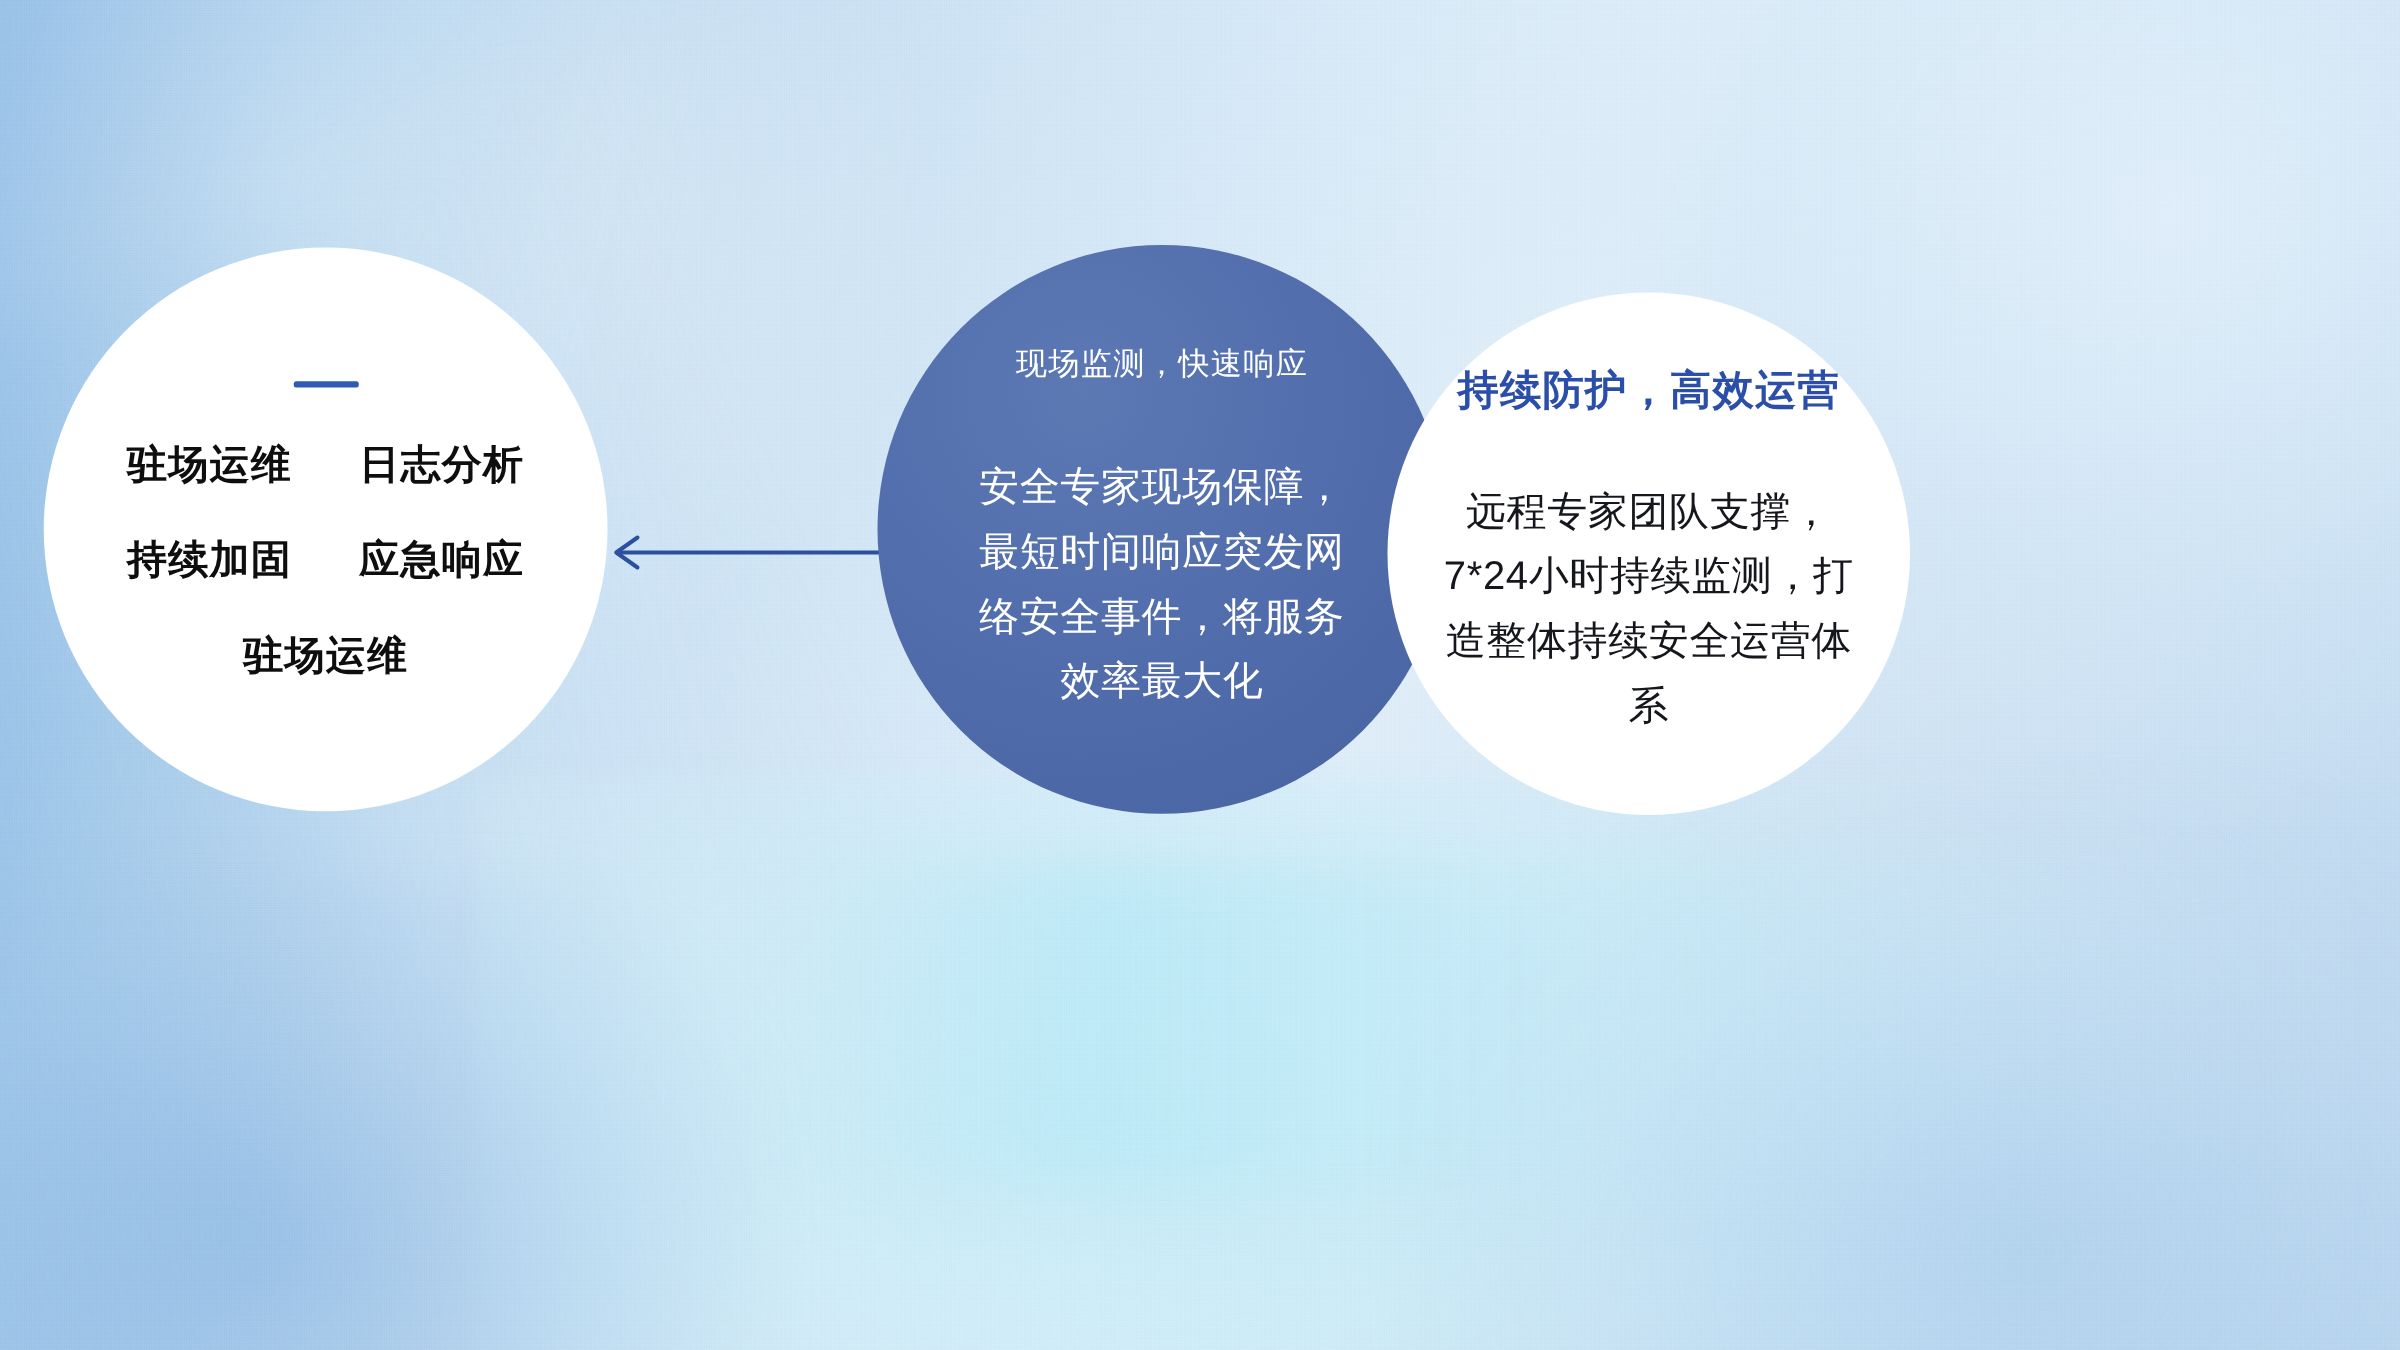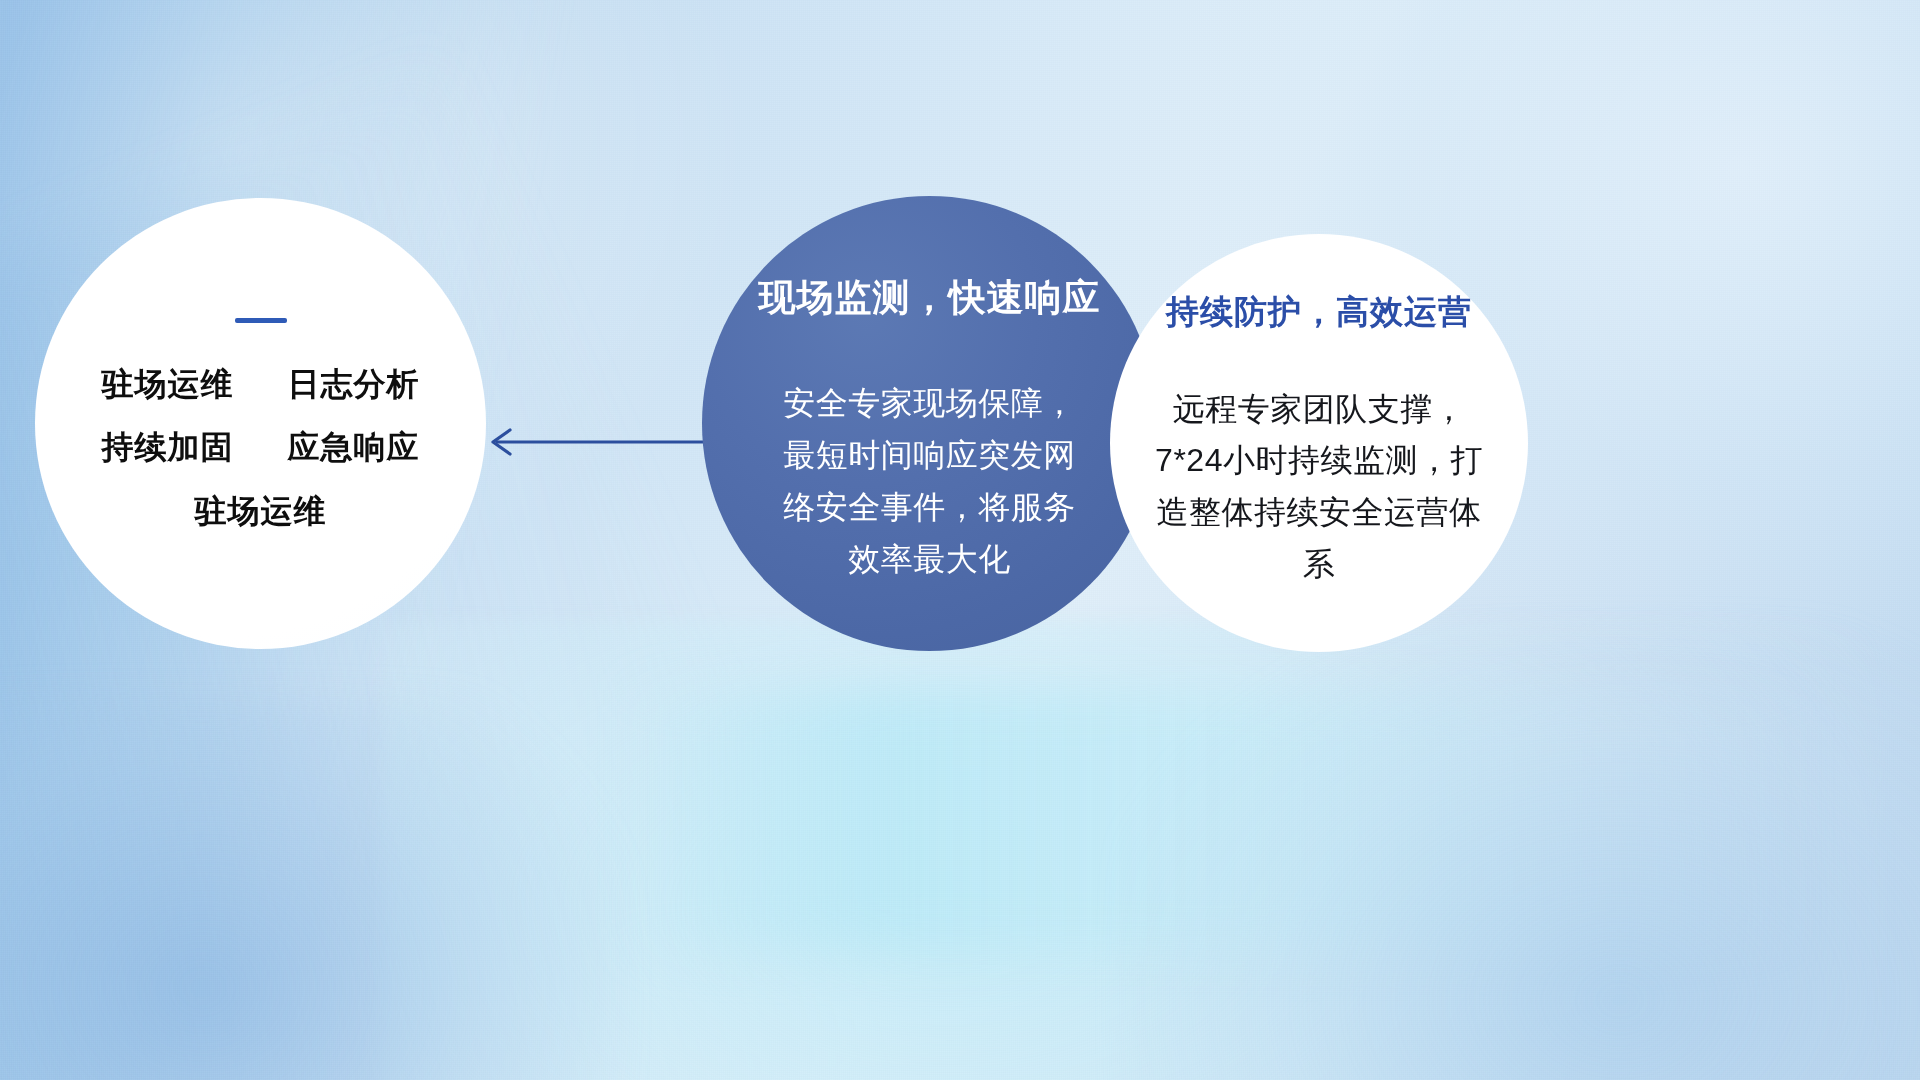--- a/index.html
+++ b/index.html
@@ -167,39 +167,39 @@
     width: 52px;
     height: 5px;
     border-radius: 2px;
     background: #2f5bb7;
     margin-bottom: 44px;
   }
   .left-lines {
     display: flex;
     flex-direction: column;
     align-items: center;
-    gap: 28px;
+    gap: 41px;
   }
   .left-line {
     font-size: 32px;
     font-weight: bold;
     color: #0e0e0e;
     letter-spacing: 1px;
     white-space: nowrap;
     line-height: 1.1;
   }
   .left-line .gap {
     display: inline-block;
     width: 34px;
   }
 
   
   .mid-title {
-    font-size: 37px;
-    font-weight: bold;
+    font-size: 25px;
+    font-weight: normal;
     color: #ffffff;
     white-space: nowrap;
     letter-spacing: 1px;
     line-height: 1.2;
   }
   .mid-body {
     margin-top: 58px;
     width: 296px;
     text-align: center;
     font-size: 32px;

